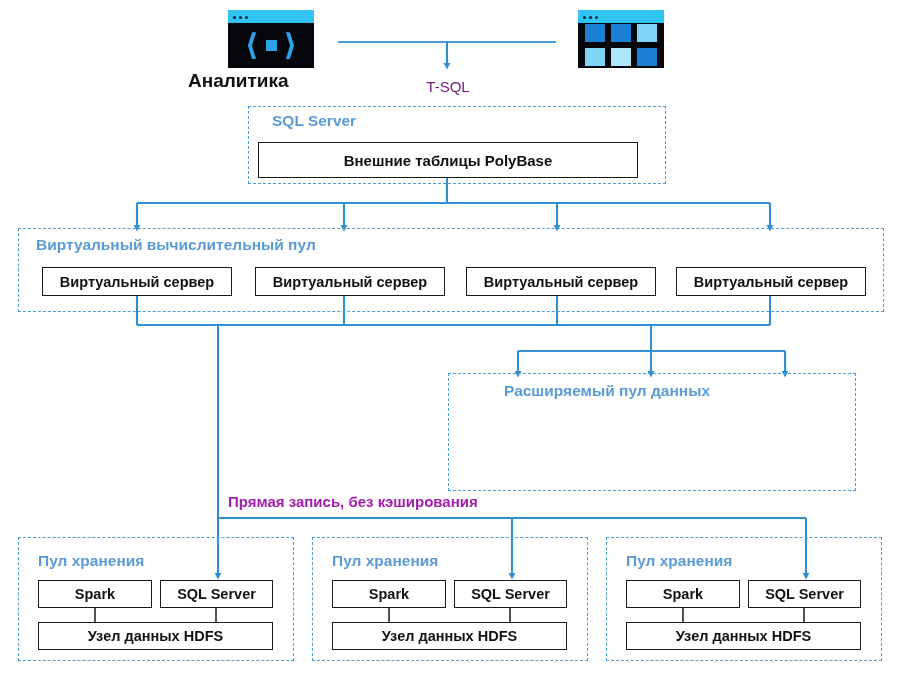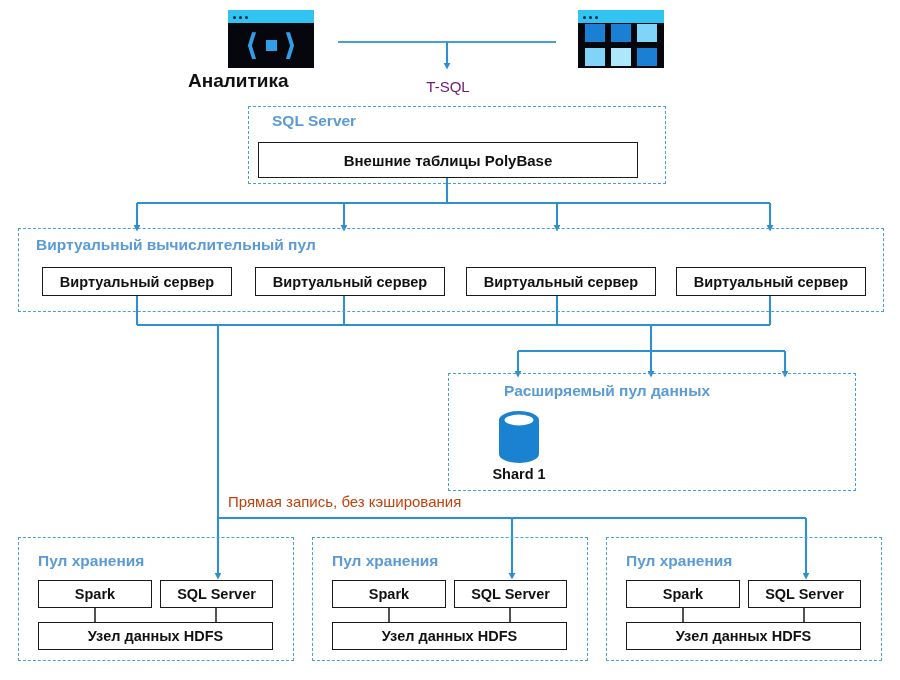--- a/index.html
+++ b/index.html
@@ -58,21 +58,21 @@
 
   .device-label{
     position:absolute;text-align:left;color:#111;font-weight:bold;
     font-size:19px;white-space:nowrap;
   }
 
   .plain-label{
     position:absolute;white-space:nowrap;color:#701a75;
   }
   .blue-label{
-    position:absolute;white-space:nowrap;color:#c2410c;font-weight:normal;text-align:center;
+    position:absolute;white-space:nowrap;color:#a21caf;font-weight:bold;text-align:center;
   }
 
   
   .shard{position:absolute;}
   .shard-label{
     position:absolute;text-align:center;width:100%;
     color:#111;font-weight:bold;font-size:14.5px;white-space:nowrap;
   }
 
   svg.wires{position:absolute;left:0;top:0;width:900px;height:680px;overflow:visible;pointer-events:none;}
@@ -177,28 +177,20 @@
   <div class="group-title" style="left:36px;top:236px;font-size:15.5px;">Виртуальный вычислительный пул</div>
 
   <div class="node" style="left:42px;top:267px;width:190px;height:29px;font-size:14.5px;">Виртуальный сервер</div>
   <div class="node" style="left:255px;top:267px;width:190px;height:29px;font-size:14.5px;">Виртуальный сервер</div>
   <div class="node" style="left:466px;top:267px;width:190px;height:29px;font-size:14.5px;">Виртуальный сервер</div>
   <div class="node" style="left:676px;top:267px;width:190px;height:29px;font-size:14.5px;">Виртуальный сервер</div>
 
   <div class="group" style="left:448px;top:373px;width:408px;height:118px;"></div>
   <div class="group-title" style="left:464px;top:382px;font-size:15.5px;margin-left:40px;">Расширяемый пул данных</div>
 
-  <div class="shard" style="left:474px;top:408px;width:90px;height:76px;">
-    <svg width="90" height="58" viewBox="0 0 90 58">
-      <path d="M25,12 L25,46 A20,9 0 0 0 65,46 L65,12 Z" fill="#1b82d2"></path>
-      <ellipse cx="45" cy="12" rx="20" ry="9" fill="#1b82d2"></ellipse>
-      <ellipse cx="45" cy="12" rx="14.5" ry="5.4" fill="#ffffff"></ellipse>
-    </svg>
-    <div class="shard-label" style="top:58px;">Shard 1</div>
-  </div>
 
 
 
   <div class="blue-label" style="left:228px;top:493px;font-size:15px;">Прямая запись, без кэширования</div>
 
   <div class="group" style="left:18px;top:537px;width:276px;height:124px;"></div>
   <div class="group-title" style="left:38px;top:552px;font-size:15.5px;">Пул хранения</div>
   <div class="node" style="left:38px;top:580px;width:114px;height:28px;font-size:14.5px;">Spark</div>
   <div class="node" style="left:160px;top:580px;width:113px;height:28px;font-size:14.5px;">SQL Server</div>
   <div class="node" style="left:38px;top:622px;width:235px;height:28px;font-size:14.5px;">Узел данных HDFS</div>

